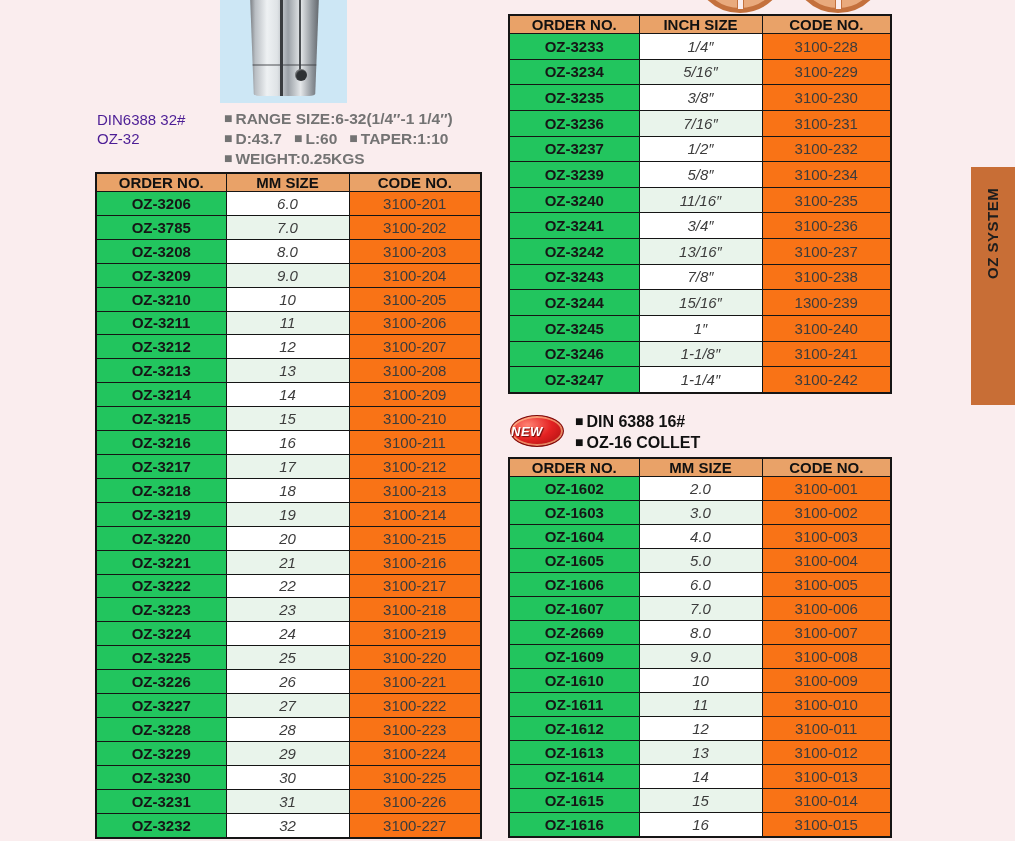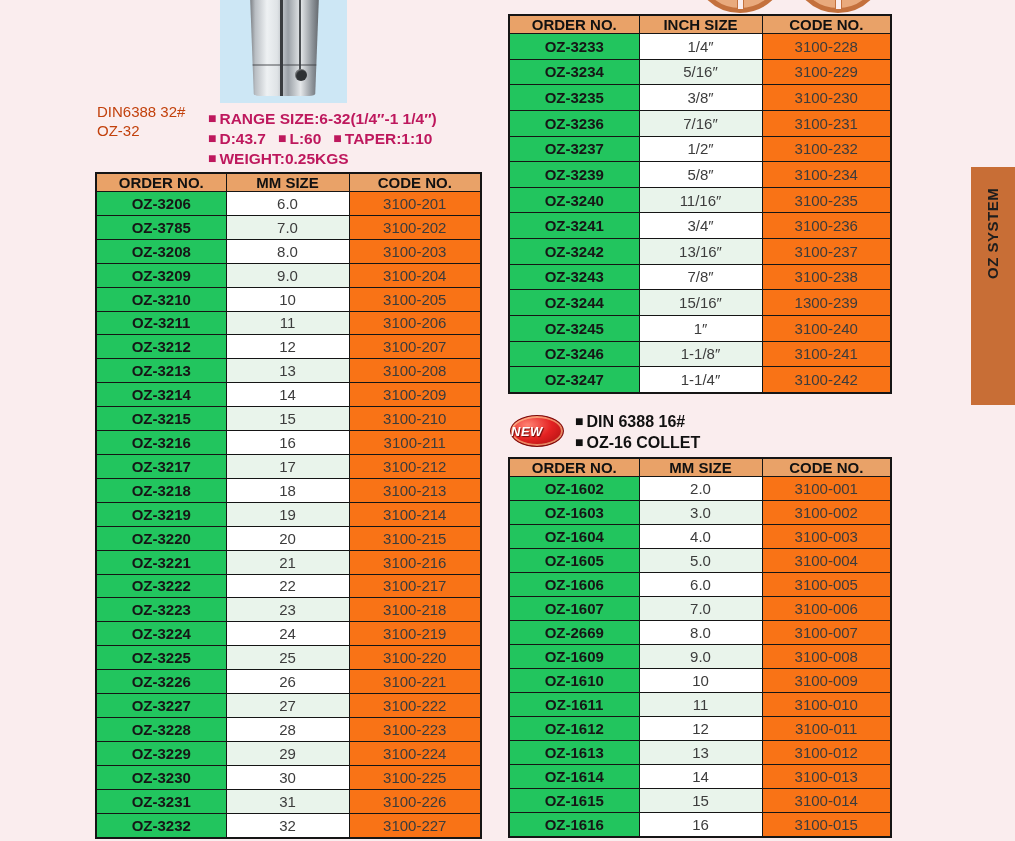--- a/index.html
+++ b/index.html
@@ -28,22 +28,22 @@
 
   
   .rings { left:690px; top:0; width:220px; height:13px; overflow:hidden; }
   .ring {
     position:absolute; top:-81px; width:94px; height:94px; border-radius:50%;
     background:#E9AA7D; border:5px solid #C4713D;
   }
   .ring .slot { position:absolute; left:50%; bottom:-1px; width:7px; height:13px; margin-left:-3px; background:#FAEDEE; border-left:1px solid #C4713D; border-right:1px solid #C4713D; }
 
   
-  .model-block { left:97px; top:102px; font-size:15px; line-height:19px; color:#c2410c; }
-  .spec-block { left:208px; top:109px; font-size:15.5px; line-height:20px; font-weight:bold; color:#be185d; }
+  .model-block { left:97px; top:110px; font-size:15px; line-height:19px; color:#4c1d95; }
+  .spec-block { left:224px; top:109px; font-size:15.5px; line-height:20px; font-weight:bold; color:#737373; }
   .spec-line { white-space:nowrap; }
   .bullet { display:inline-block; margin-right:3px; font-size:14px; position:relative; top:-1px; }
   .spec-gap { display:inline-block; width:12px; }
 
   
   table.spec-table {
     position:absolute;
     border-collapse:collapse;
     table-layout:fixed;
     background:#FBE2CB;
@@ -54,21 +54,21 @@
     text-align:center;
     vertical-align:middle;
     font-size:15px;
     padding:0;
     overflow:hidden;
     white-space:nowrap;
   }
   .spec-table th { background:#E9A268; font-weight:bold; color:#111; }
   .spec-table td.col-order { background:#22c55e; font-weight:bold; color:#161616; }
   .spec-table td.col-code  { background:#f97316; color:#3c3c3c; }
-  .spec-table td.col-size  { color:#3c3c3c; }
+  .spec-table td.col-size  { color:#3c3c3c;font-style:italic; }
   .spec-table td.col-size.white { background:#FFFFFF; }
   .spec-table td.col-size.green { background:#E9F4EB; }
 
   #table-oz32-mm  { left:95px;  top:172px; width:385px; height:667px; }
   #table-oz32-inch{ left:508px; top:14px;  width:382px; height:380px; }
   #table-oz16-mm  { left:508px; top:457px; width:382px; height:381px; }
 
   
   .new-badge {
     left:510px; top:415px; width:54px; height:32px; border-radius:50%;

